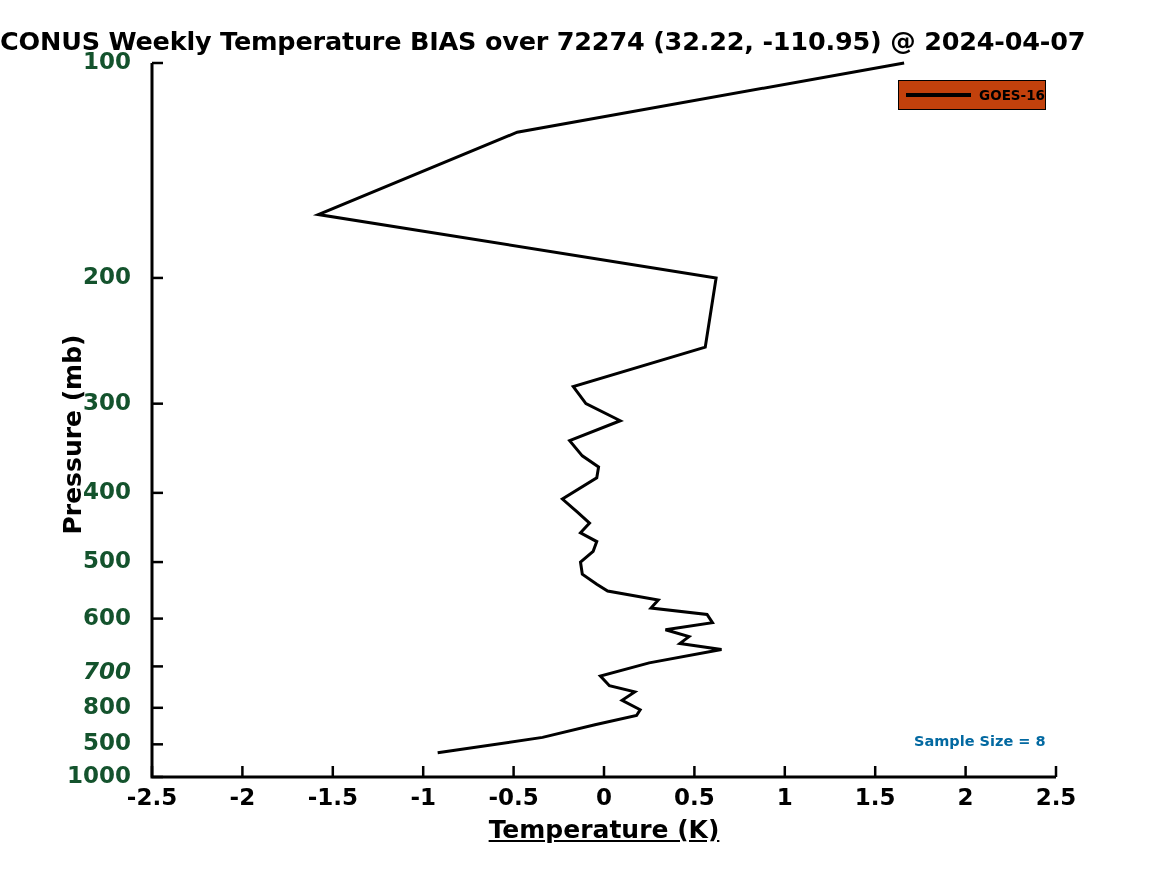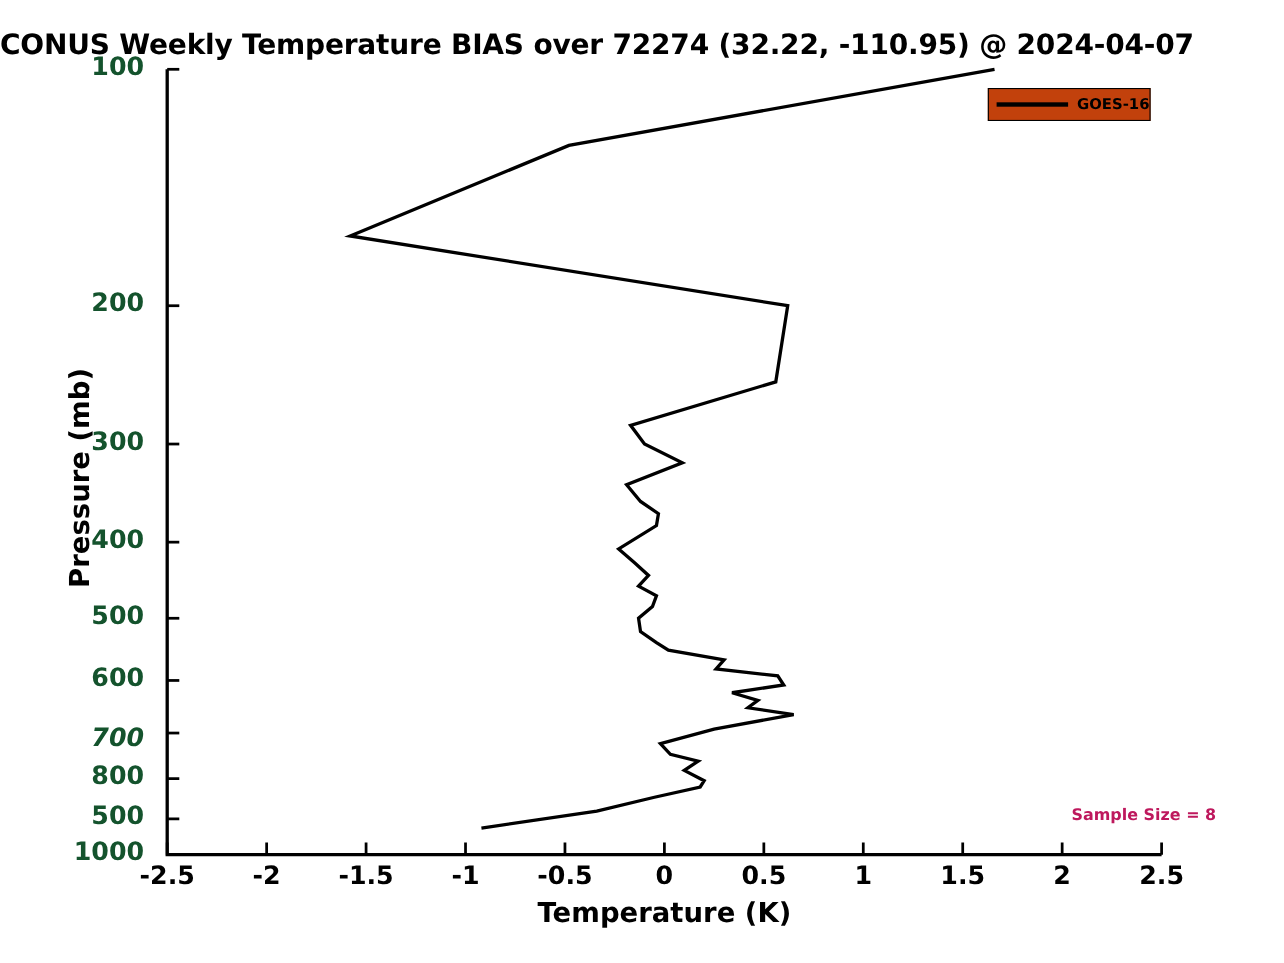--- a/index.html
+++ b/index.html
@@ -72,20 +72,21 @@
     position: absolute;
     left: 152px;
     top: 815px;
     width: 904px;
     text-align: center;
     font-size: 25px;
     font-weight: bold;
     color: #000000;
     font-family: "DejaVu Sans", sans-serif;
     white-space: nowrap;
+    text-decoration: underline;
   }
   #legend-box {
     position: absolute;
     left: 898px;
     top: 80px;
     width: 148px;
     height: 30px;
     border: 1.5px solid #000000;
     background: #c2410c;
     display: flex;
@@ -101,25 +102,25 @@
   }
   #legend-label {
     font-size: 13.5px;
     font-weight: bold;
     color: #000000;
     font-family: "DejaVu Sans", sans-serif;
     white-space: nowrap;
   }
   #sample-size {
     position: absolute;
-    left: 974px;
+    left: 914px;
     top: 733px;
     font-size: 14.5px;
     font-weight: bold;
-    color: #be185d;
+    color: #0369a1;
     font-family: "DejaVu Sans", sans-serif;
     white-space: nowrap;
   }
 </style>
 </head>
 <body>
 
 <div id="figure">
 
   <div id="chart-title">CONUS Weekly Temperature BIAS over 72274 (32.22, -110.95) @ 2024-04-07</div>

